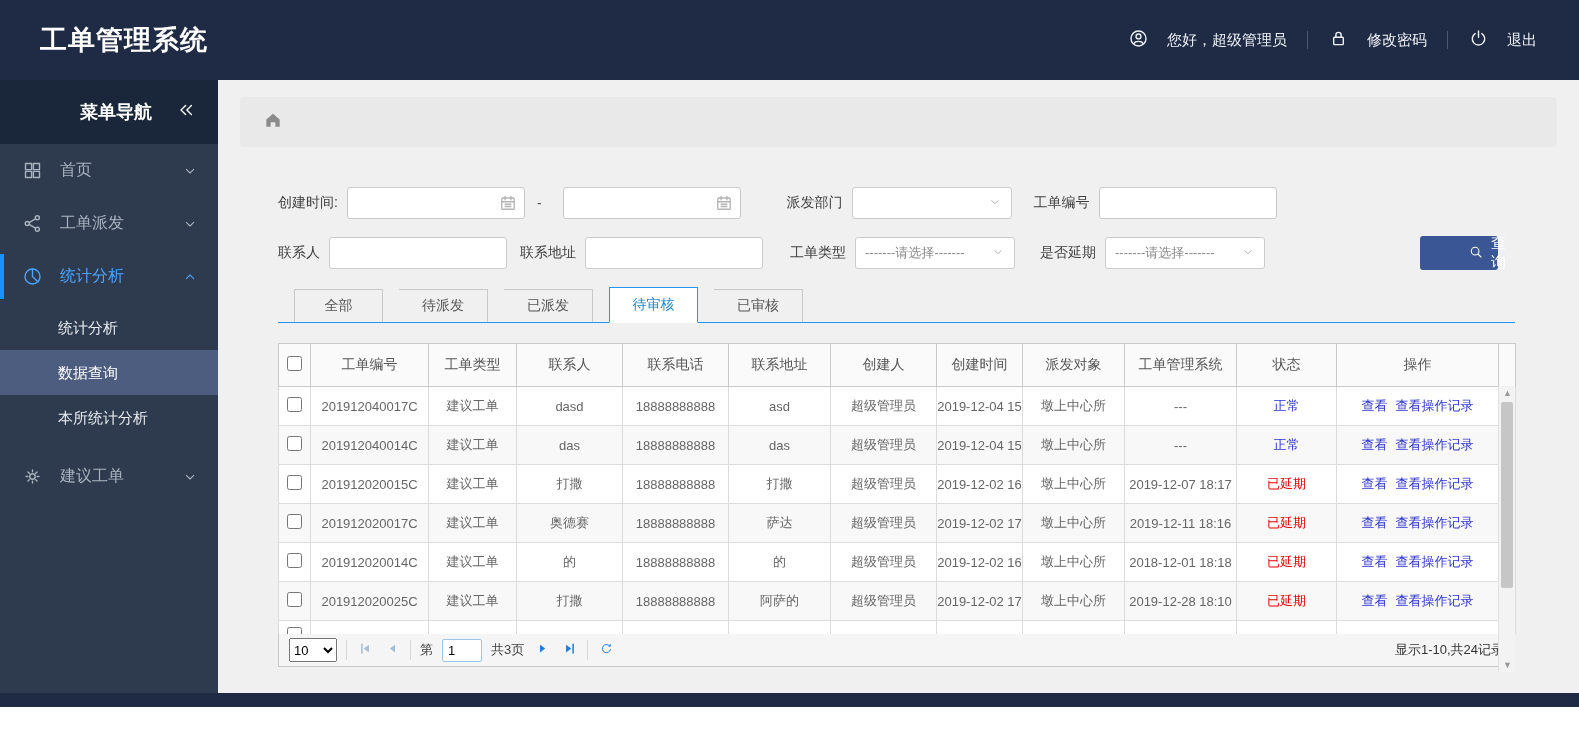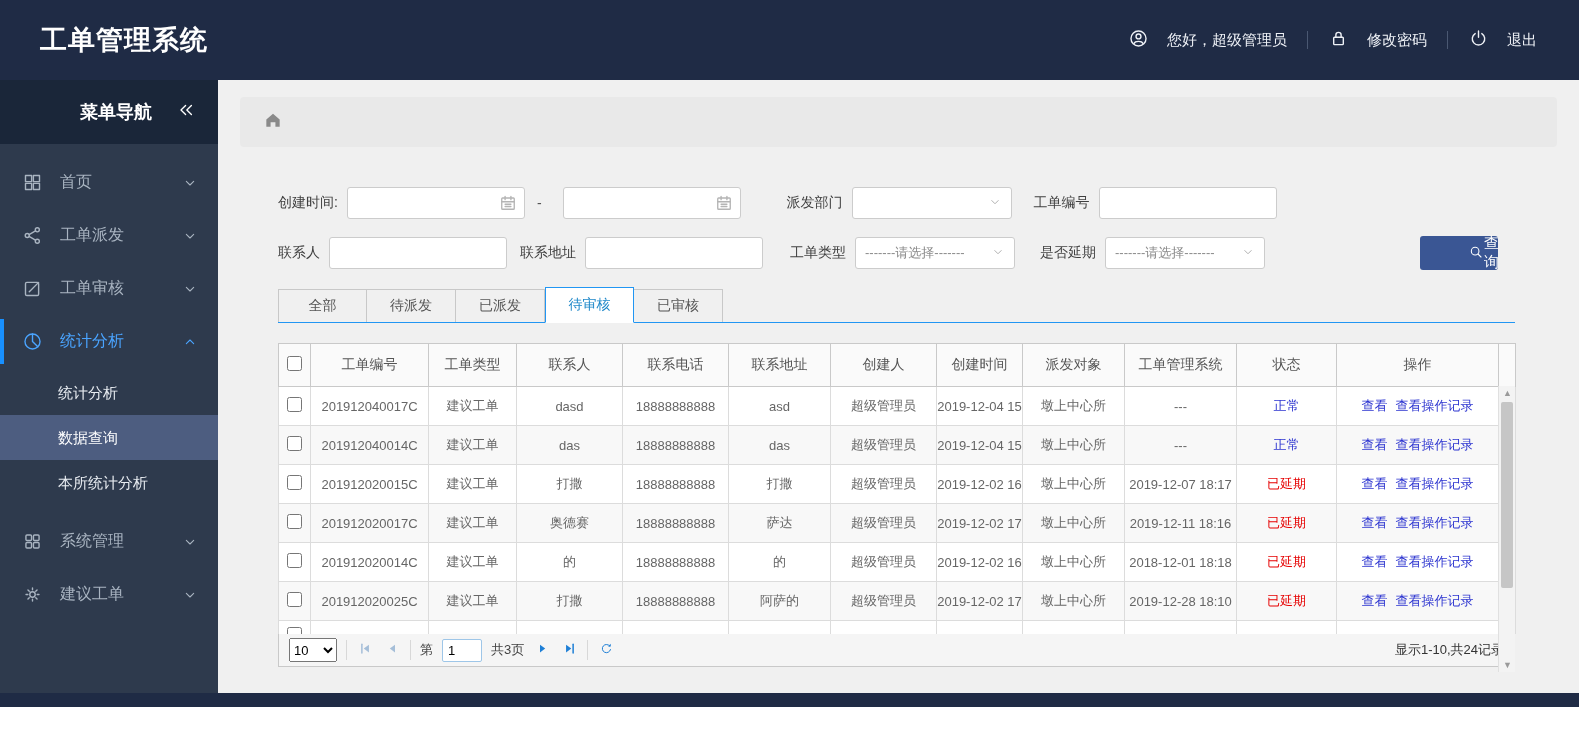--- a/index.html
+++ b/index.html
@@ -14,21 +14,21 @@
   .header-right { display:flex; align-items:center; gap:20px; color:#eef1f6; font-size:15px; }
   .hr-item { display:flex; align-items:center; gap:18px; cursor:pointer; }
   .hr-item svg { width:21px; height:21px; }
   .hr-divider { width:1px; height:18px; background:#4a5872; }
 
   
   .sidebar { position:absolute; left:0; top:80px; bottom:14px; width:218px; background:#2e3a4d; overflow:hidden; }
   .sidebar-head { height:64px; background:#1a2639; color:#fff; font-size:18px; font-weight:bold;
     display:flex; align-items:center; justify-content:flex-end; gap:24px; padding:0 22px; }
   .sidebar-head svg { width:20px; height:20px; cursor:pointer; }
-  .menu { padding-top:12px; }
+  .menu { padding-top:0; }
   .menu-item { position:relative; height:53px; display:flex; align-items:center;
     padding:0 20px 0 22px; color:#a9b4c1; font-size:16px; cursor:pointer; }
   .menu-item .mi-icon svg { width:21px; height:21px; display:block; }
   .menu-item .mi-label { margin-left:17px; }
   .menu-item .mi-chev { margin-left:auto; }
   .menu-item .mi-chev svg { width:16px; height:16px; display:block; }
   .menu-item.active { color:#4aa4ff; background:#26324400; }
   .menu-item.active::before { content:""; position:absolute; left:0; top:4px; bottom:4px; width:4px; background:#1890ff; }
   .submenu { padding:2px 0 10px; }
   .submenu-item { height:45px; line-height:45px; padding-left:58px; color:#e9edf2; font-size:15px; cursor:pointer; }
@@ -45,27 +45,27 @@
   .inwrap { position:relative; width:178px; height:32px; margin-left:9px; }
   .inwrap input { width:100%; height:100%; border:1px solid #ccc; border-radius:3px; padding:0 34px 0 9px; font-size:13px; color:#333; background:#fff; outline:none; }
   .inwrap.noicon input { padding-right:9px; }
   .cal-ic { position:absolute; right:7px; top:6px; width:20px; height:20px; color:#b4b4b4; cursor:pointer; }
   .cal-ic svg { width:20px; height:20px; }
   .dash { margin:0 12px; color:#555; }
   .selbox { width:160px; height:32px; margin-left:9px; border:1px solid #ccc; border-radius:3px; background:#fff;
     display:flex; align-items:center; justify-content:space-between; padding:0 9px; color:#8a8a8a; font-size:13px; cursor:pointer; }
   .selbox .sb-caret svg { width:14px; height:14px; color:#aaa; }
   .search-btn { margin-left:auto; margin-right:17px; width:78px; height:34px; background:#3a5694; border:none; border-radius:3px;
-    color:#fff; font-size:15px; display:flex; align-items:center; justify-content:space-between; cursor:pointer; font-family:inherit;padding-left:48px; }
+    color:#fff; font-size:15px; display:flex; align-items:center; justify-content:space-between; gap:7px; cursor:pointer; font-family:inherit;padding-left:48px; }
   .search-btn svg { width:16px; height:16px; }
 
   
   .tabs { display:flex; margin:5px 0 0 38px; width:1237px; border-bottom:1px solid #2196f3; align-items:flex-end; }
   .tab { min-width:89px; height:33px; display:flex; align-items:center; justify-content:center;
-    background:#f0f0f0; border:1px solid #c8c8c8; border-left:none; border-bottom:none; color:#555; font-size:14px; cursor:pointer; }
+    background:#f0f0f0; border:1px solid #c8c8c8; border-left:none; border-bottom:none; color:#555; font-size:14px; cursor:pointer;margin-left:16px; }
   .tab:first-child { border-left:1px solid #c8c8c8; }
   .tab.active { background:#fff; border:1px solid #2196f3; color:#1e88c9; height:36px; margin-bottom:-1px; border-bottom:1px solid #fff; }
 
   
   .panel { position:relative; margin:20px 0 0 38px; width:1237px; background:#fff; }
   table { border-collapse:collapse; table-layout:fixed; width:1237px; }
   th { height:43px; background:#fafafa; border:1px solid #c9c9c9; color:#555; font-weight:normal; font-size:14px; }
   td { height:39px; border:1px solid #dcdcdc; text-align:center; font-size:13px; color:#666; white-space:nowrap; overflow:hidden; background:#fff; }
   tbody tr:nth-child(even) td { background:#f8f8f8; }
   td input[type=checkbox], th input[type=checkbox] { width:15px; height:15px; cursor:pointer; }
@@ -164,68 +164,38 @@
               <path d="M8.1 10.9l7.3-4.3M8.1 13.1l7.3 4.3"></path>
             </svg>
           </span>
           <span class="mi-label">工单派发</span>
           <span class="mi-chev">
             <svg viewBox="0 0 24 24" fill="none" stroke="currentColor" stroke-width="1.6" stroke-linecap="round" stroke-linejoin="round">
               <path d="M6.5 9.5L12 15l5.5-5.5"></path>
             </svg>
           </span>
         </div>
-        <div class="menu-item">
-          <span class="mi-icon">
-            <svg viewBox="0 0 24 24" fill="none" stroke="currentColor" stroke-width="1.6" stroke-linecap="round" stroke-linejoin="round">
-              <rect x="4" y="5" width="15" height="15" rx="1.5"></rect>
-              <path d="M9.5 14.5l9.5-9.5M9.5 14.5l-1.2 1.2"></path>
-            </svg>
-          </span>
-          <span class="mi-label">工单审核</span>
-          <span class="mi-chev">
-            <svg viewBox="0 0 24 24" fill="none" stroke="currentColor" stroke-width="1.6" stroke-linecap="round" stroke-linejoin="round">
-              <path d="M6.5 9.5L12 15l5.5-5.5"></path>
-            </svg>
-          </span>
-        </div>
         <div class="menu-item active">
           <span class="mi-icon">
             <svg viewBox="0 0 24 24" fill="none" stroke="currentColor" stroke-width="1.6" stroke-linecap="round" stroke-linejoin="round">
               <circle cx="12" cy="12" r="8.6"></circle>
               <path d="M12 3.4V12l6.1 6.1"></path>
             </svg>
           </span>
           <span class="mi-label">统计分析</span>
           <span class="mi-chev">
             <svg viewBox="0 0 24 24" fill="none" stroke="currentColor" stroke-width="1.6" stroke-linecap="round" stroke-linejoin="round">
               <path d="M6.5 14.5L12 9l5.5 5.5"></path>
             </svg>
           </span>
         </div>
         <div class="submenu">
           <div class="submenu-item">统计分析</div>
           <div class="submenu-item active">数据查询</div>
           <div class="submenu-item">本所统计分析</div>
-        </div>
-        <div class="menu-item">
-          <span class="mi-icon">
-            <svg viewBox="0 0 24 24" fill="none" stroke="currentColor" stroke-width="1.6" stroke-linecap="round" stroke-linejoin="round">
-              <rect x="4.5" y="4.5" width="6.4" height="6.4" rx="1.2"></rect>
-              <rect x="13.1" y="4.5" width="6.4" height="6.4" rx="1.2"></rect>
-              <rect x="4.5" y="13.1" width="6.4" height="6.4" rx="1.2"></rect>
-              <rect x="13.1" y="13.1" width="6.4" height="6.4" rx="1.2"></rect>
-            </svg>
-          </span>
-          <span class="mi-label">系统管理</span>
-          <span class="mi-chev">
-            <svg viewBox="0 0 24 24" fill="none" stroke="currentColor" stroke-width="1.6" stroke-linecap="round" stroke-linejoin="round">
-              <path d="M6.5 9.5L12 15l5.5-5.5"></path>
-            </svg>
-          </span>
         </div>
         <div class="menu-item">
           <span class="mi-icon">
             <svg viewBox="0 0 24 24" fill="none" stroke="currentColor" stroke-width="1.6" stroke-linecap="round" stroke-linejoin="round">
               <circle cx="12" cy="12" r="3.1"></circle>
               <path d="M12 4.6v2.1M12 17.3v2.1M4.6 12h2.1M17.3 12h2.1M6.8 6.8l1.5 1.5M15.7 15.7l1.5 1.5M17.2 6.8l-1.5 1.5M8.3 15.7l-1.5 1.5"></path>
             </svg>
           </span>
           <span class="mi-label">建议工单</span>
           <span class="mi-chev">

